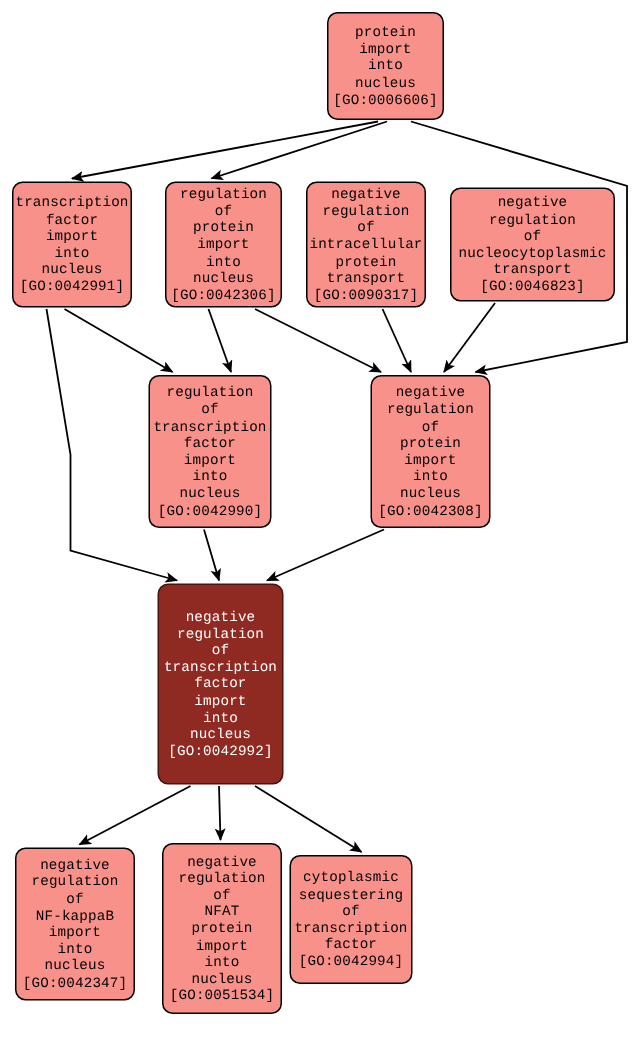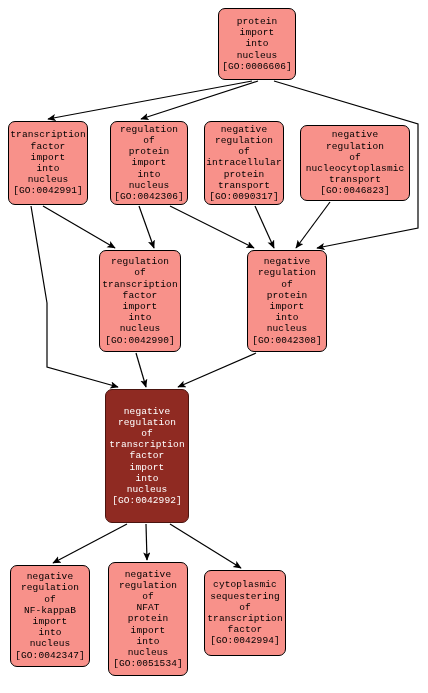--- a/index.html
+++ b/index.html
@@ -174,21 +174,21 @@
         <span class="label">negative
 regulation
 of
 NFAT
 protein
 import
 into
 nucleus</span>
         <span class="goid">[GO:0051534]</span>
       </div>
-      <div class="go-node" style="left: 204px; top: 570px; width: 82px; height: 86px;">
+      <div class="go-node" style="left: 193px; top: 570px; width: 82px; height: 86px;">
         <span class="label">cytoplasmic
 sequestering
 of
 transcription
 factor</span>
         <span class="goid">[GO:0042994]</span>
       </div>
     </div>
 </div>
 

